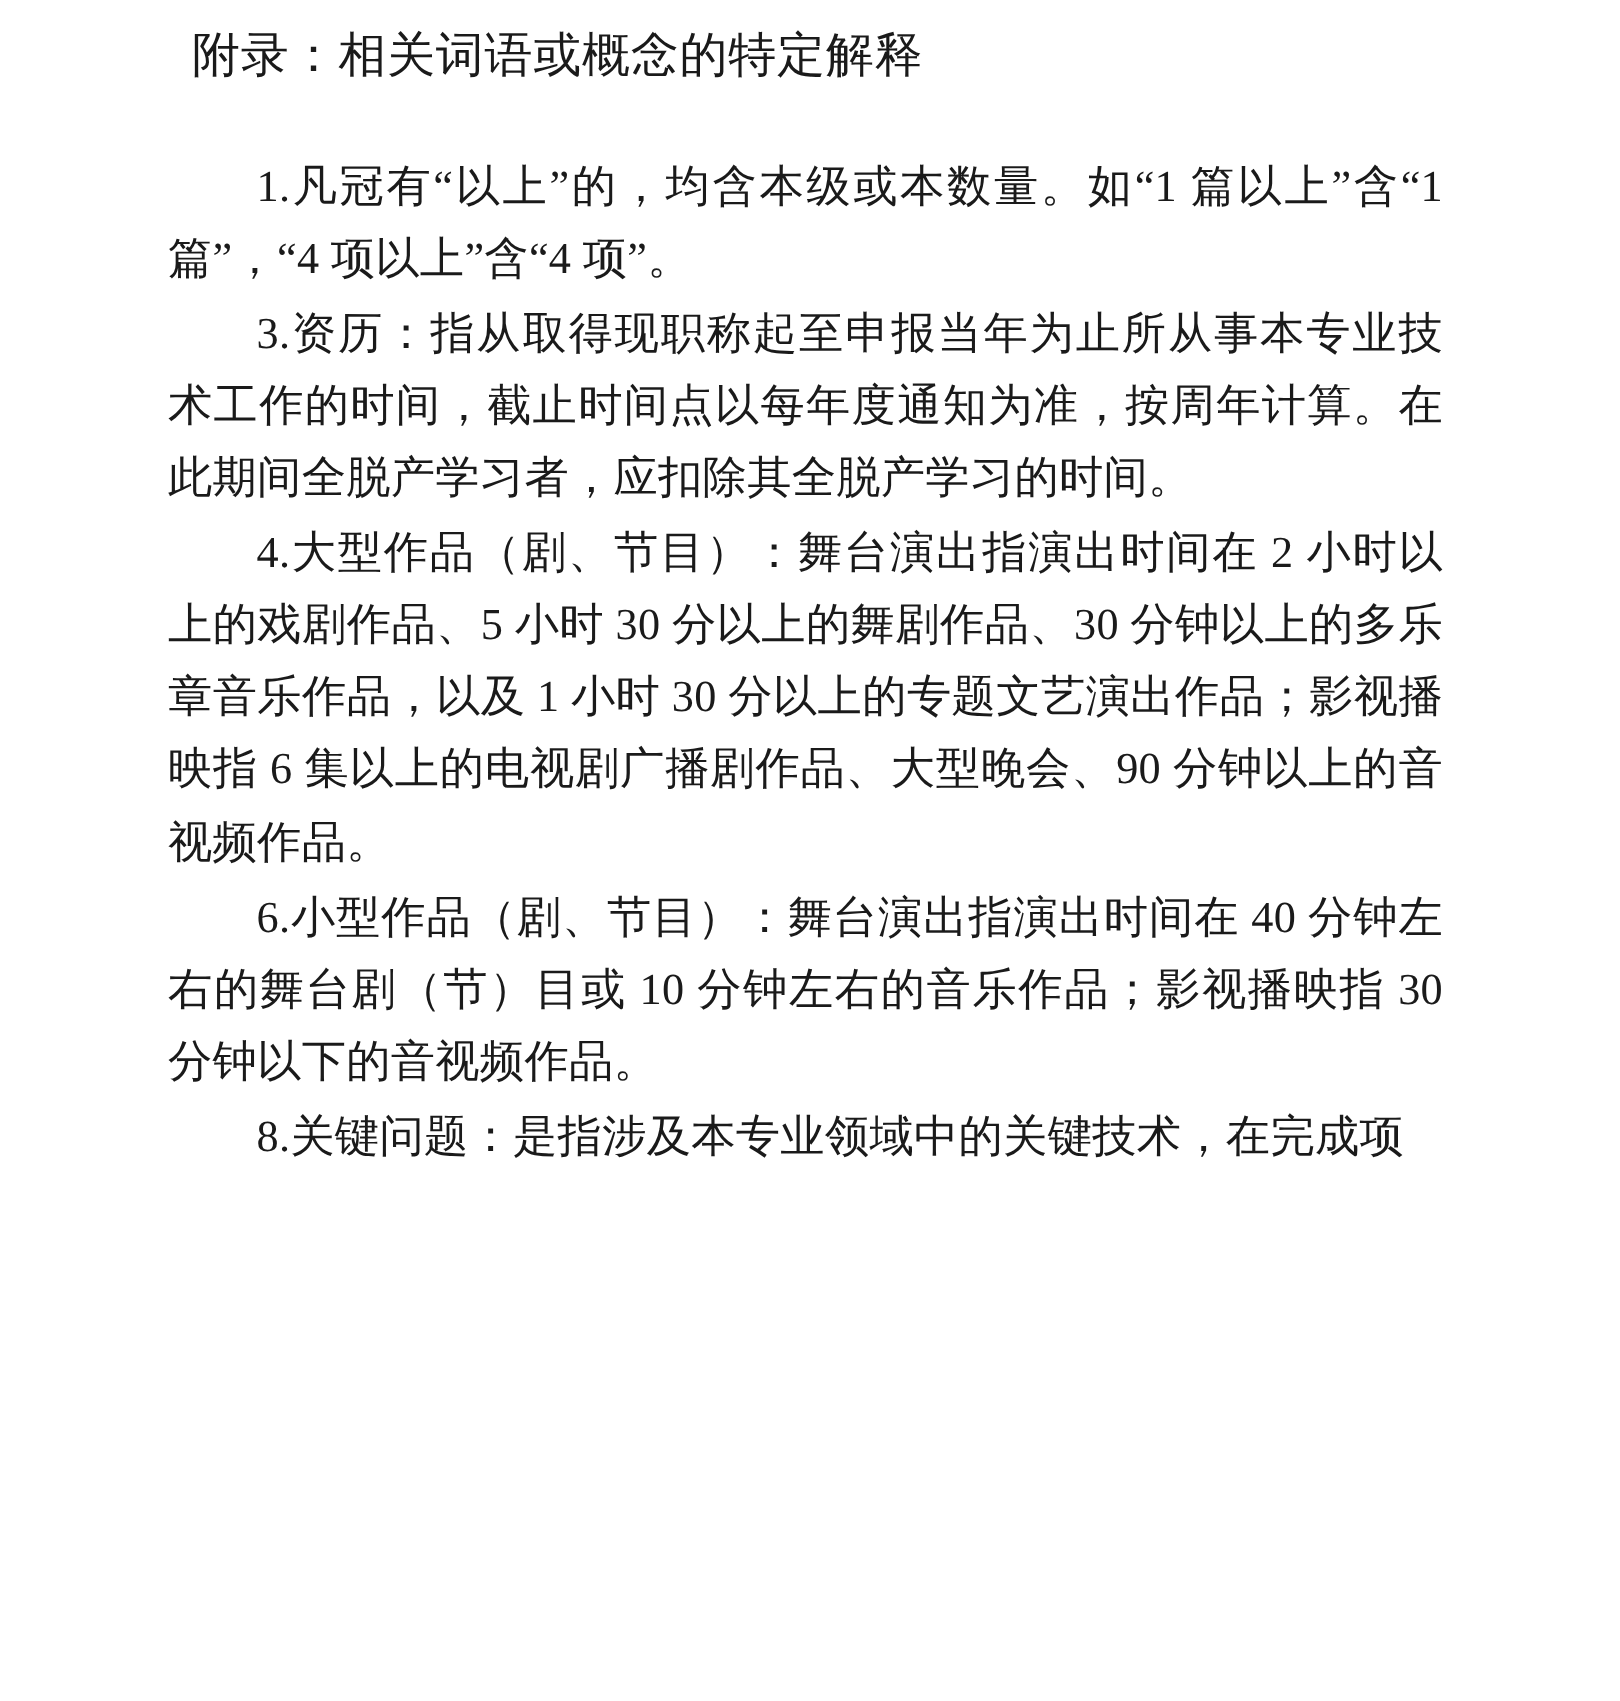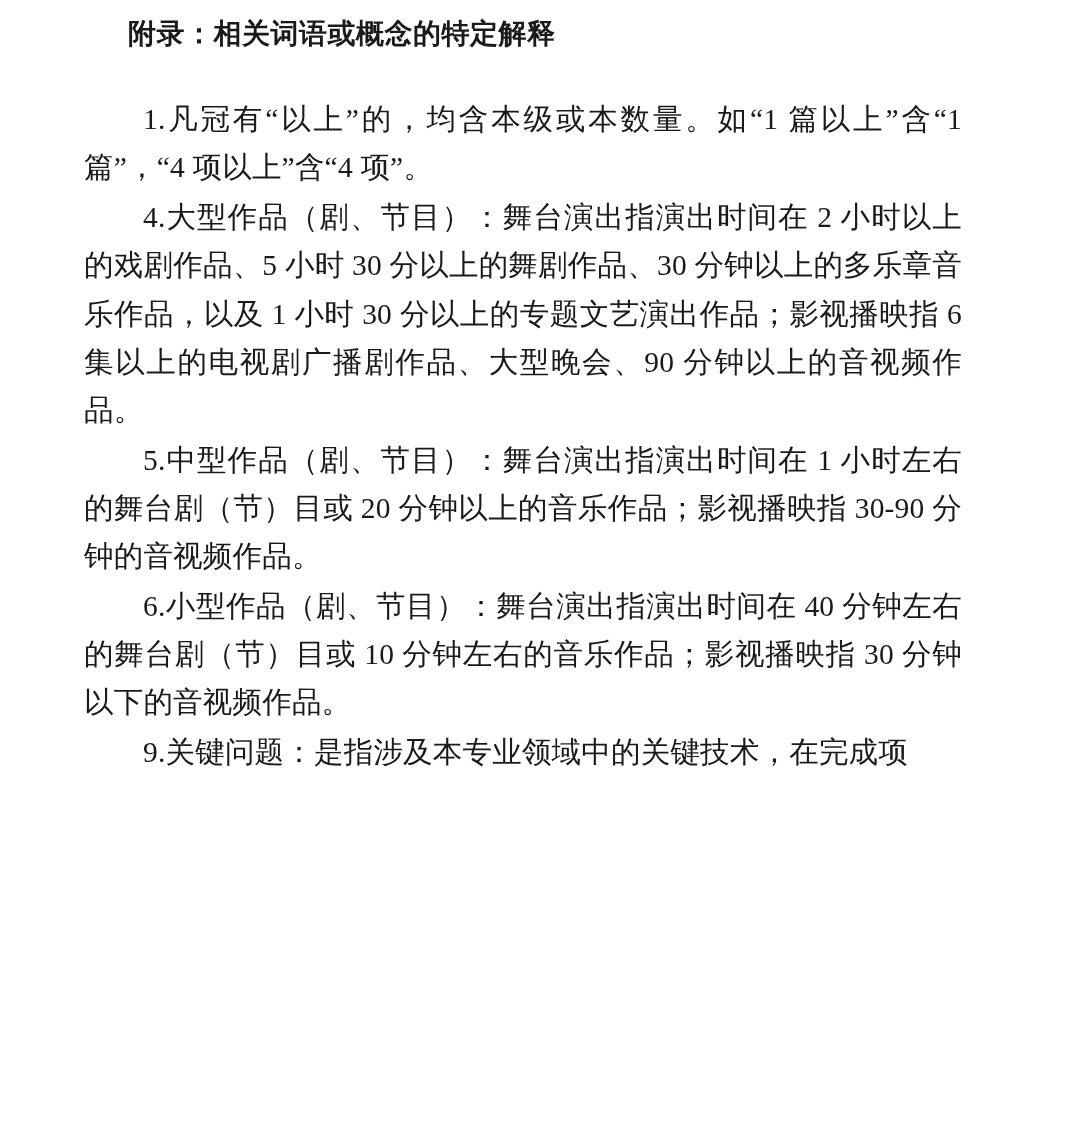--- a/index.html
+++ b/index.html
@@ -15,44 +15,44 @@
     overflow: hidden;
   }
   .page {
     position: relative;
     width: 1080px;
     height: 1134px;
     padding: 0;
     box-sizing: border-box;
   }
   .doc-title {
-    font-size: 28px;
-    font-weight: bold;
+    font-size: 32px;
+    font-weight: normal;
     letter-spacing: 0.5px;
     margin: 14px 0 0 128px;
     line-height: 1.4;
   }
   .body-block {
-    margin: 42px 118px 0 84px;
+    margin: 42px 118px 0 112px;
   }
   .para {
     font-size: 29.5px;
     line-height: 1.63;
     text-align: justify;
     text-justify: inter-ideograph;
     text-indent: 2em;
     margin: 0 0 2px 0;
     letter-spacing: 0.2px;
   }
 </style>
 </head>
 <body>
 
 <div class="page">
   <div class="doc-title">附录：相关词语或概念的特定解释</div>
   <div class="body-block">
     <p class="para">1.凡冠有“以上”的，均含本级或本数量。如“1 篇以上”含“1 篇”，“4 项以上”含“4 项”。</p>
+    <p class="para">3.资历：指从取得现职称起至申报当年为止所从事本专业技术工作的时间，截止时间点以每年度通知为准，按周年计算。在此期间全脱产学习者，应扣除其全脱产学习的时间。</p>
     <p class="para">4.大型作品（剧、节目）：舞台演出指演出时间在 2 小时以上的戏剧作品、5 小时 30 分以上的舞剧作品、30 分钟以上的多乐章音乐作品，以及 1 小时 30 分以上的专题文艺演出作品；影视播映指 6 集以上的电视剧广播剧作品、大型晚会、90 分钟以上的音视频作品。</p>
-    <p class="para">5.中型作品（剧、节目）：舞台演出指演出时间在 1 小时左右的舞台剧（节）目或 20 分钟以上的音乐作品；影视播映指 30-90 分钟的音视频作品。</p>
     <p class="para">6.小型作品（剧、节目）：舞台演出指演出时间在 40 分钟左右的舞台剧（节）目或 10 分钟左右的音乐作品；影视播映指 30 分钟以下的音视频作品。</p>
-    <p class="para">9.关键问题：是指涉及本专业领域中的关键技术，在完成项</p>
+    <p class="para">8.关键问题：是指涉及本专业领域中的关键技术，在完成项</p>
   </div>
 </div>
 
 </body></html>

